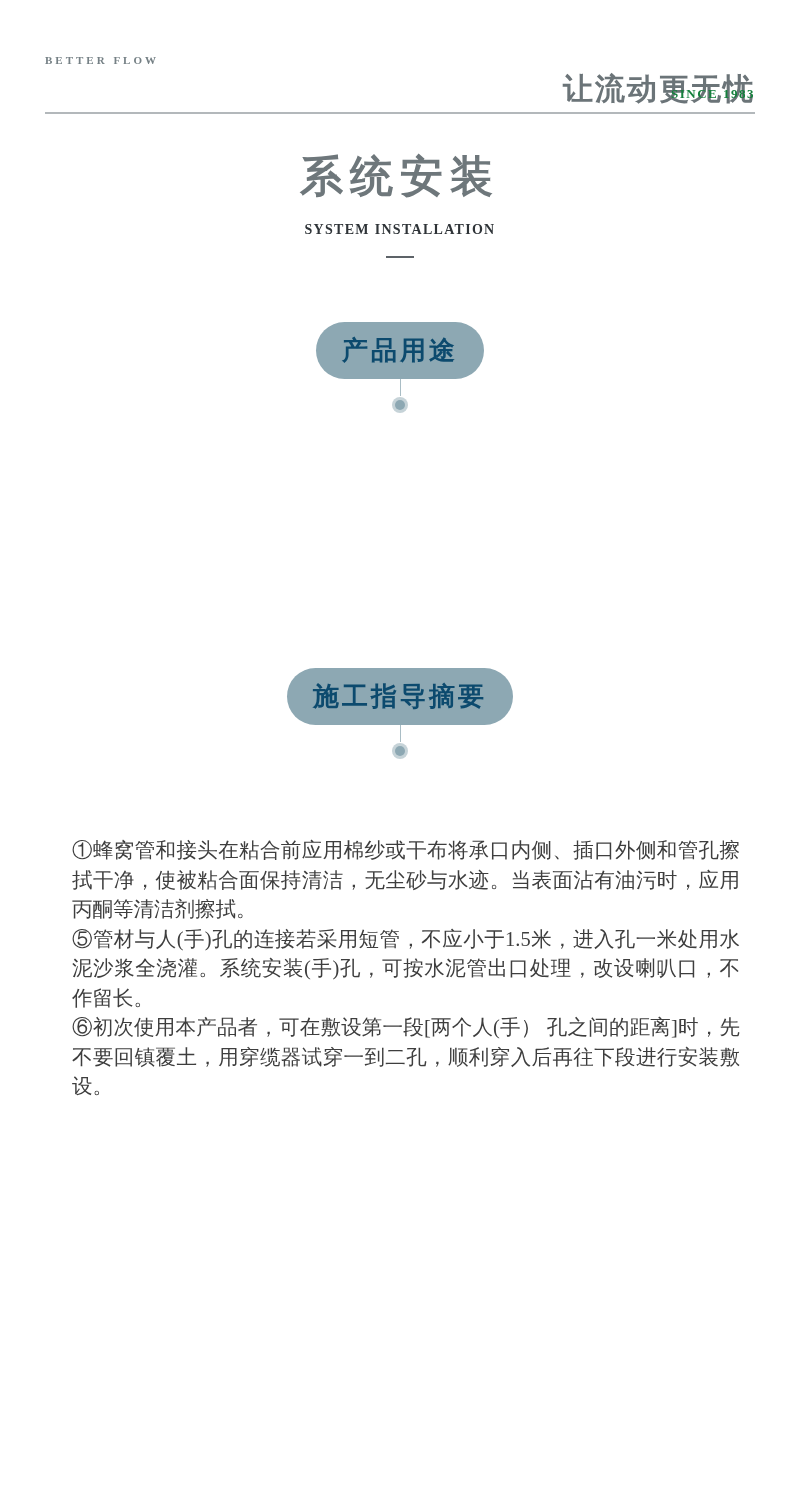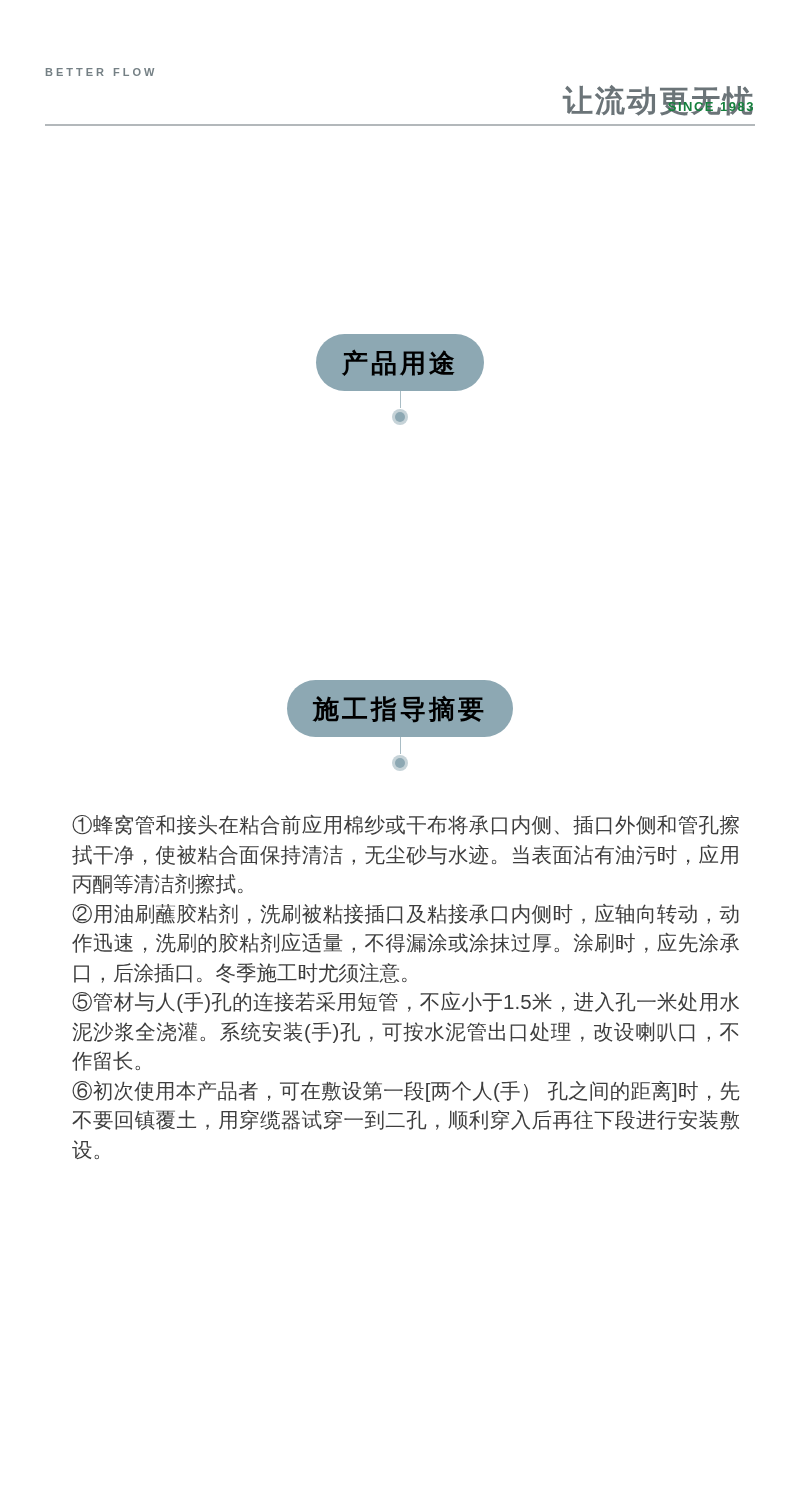--- a/index.html
+++ b/index.html
@@ -1,24 +1,24 @@
 <!DOCTYPE html>
 <html><head>
 <meta charset="utf-8">
 <style>
   * { box-sizing: border-box; margin: 0; padding: 0; }
   html, body { background: #ffffff; }
   .page {
     position: relative;
     width: 800px;
     height: 1309px;
-    margin: 12px auto;
+    margin: 0 auto;
     background: #ffffff;
     overflow: hidden;
-    font-family: Liberation Sans, sans-serif;
+    font-family: Liberation Serif, serif;
   }
 
   
   .header { position: absolute; left: 45px; right: 45px; top: 54px; height: 52px; }
   .tagline {
     font-size: 11px; letter-spacing: 3px; font-weight: 600;
     color: #758085;
   }
   .logo {
     margin-top: 3px;
@@ -49,42 +49,42 @@
   }
   .title-dash { width: 28px; height: 2px; background: #5d6368; margin: 18px auto 0; }
 
   
   .badge-wrap { position: absolute; left: 0; width: 100%; text-align: center; }
   .badge-wrap.first  { top: 322px; }
   .badge-wrap.second { top: 668px; }
   .pill {
     display: inline-block;
     background: #8da8b3;
-    color: #000000;
+    color: #0c4a6e;
     font-size: 26px; font-weight: 700; letter-spacing: 3px;
     line-height: 1;
     padding: 16px 26px 15px;
     border-radius: 31px;
   }
   .stem { width: 1px; height: 17px; background: #a9bdc5; margin: 0 auto; }
   .dot {
     width: 10px; height: 10px; border-radius: 50%;
     background: #8da8b3;
     box-shadow: 0 0 0 3px #c6d3d8;
     margin: 4px auto 0;
   }
 
   
   .para-intro {
     position: absolute; top: 470px; left: 72px; width: 666px;
     font-size: 20.5px; line-height: 31px; color: #3e3e3e;
     text-align: justify;
   }
   .guide-list {
-    position: absolute; top: 798px; left: 72px; width: 668px;
+    position: absolute; top: 836px; left: 72px; width: 668px;
     font-size: 20.5px; line-height: 29.5px; color: #3e3e3e;
     text-align: justify;
   }
   .guide-list p { margin: 0; }
 
   
   .footer-orn {
     position: absolute; top: 1404px; left: 50%;
     transform: translateX(-50%);
     width: 162px; display: flex; align-items: center;
@@ -102,37 +102,41 @@
 
 <div class="page">
 
   <div class="header">
     <div class="tagline">BETTER FLOW</div>
     <div class="logo">让流动更无忧</div>
     <div class="since">SINCE 1983</div>
   </div>
   <div class="header-rule"></div>
 
+  <div class="title-block">
+    <div class="page-title">系统安装</div>
+    <div class="page-subtitle">SYSTEM INSTALLATION</div>
+    <div class="title-dash"></div>
+  </div>
 
   <div class="badge-wrap first">
     <div class="pill">产品用途</div>
     <div class="stem"></div>
     <div class="dot"></div>
   </div>
 
 
   <div class="badge-wrap second">
     <div class="pill">施工指导摘要</div>
     <div class="stem"></div>
     <div class="dot"></div>
   </div>
 
   <div class="guide-list">
     <p>①蜂窝管和接头在粘合前应用棉纱或干布将承口内侧、插口外侧和管孔擦拭干净，使被粘合面保持清洁，无尘砂与水迹。当表面沾有油污时，应用丙酮等清洁剂擦拭。</p>
-    <p>②用油刷蘸胶粘剂，洗刷被粘接插口及粘接承口内侧时，应轴向转动，动作迅速，洗刷的胶粘剂应适量，不得漏涂或涂抹过厚。涂刷时，应先涂承口，后涂插口。冬季施工时尤须注意。</p>
     <p>⑤管材与人(手)孔的连接若采用短管，不应小于1.5米，进入孔一米处用水泥沙浆全浇灌。系统安装(手)孔，可按水泥管出口处理，改设喇叭口，不作留长。</p>
     <p>⑥初次使用本产品者，可在敷设第一段[两个人(手） 孔之间的距离]时，先不要回镇覆土，用穿缆器试穿一到二孔，顺利穿入后再往下段进行安装敷设。</p>
   </div>
 
   <div class="footer-orn">
     <div class="orn-line-left"></div>
     <div class="orn-circle"></div>
     <div class="orn-line-right"></div>
   </div>
 

